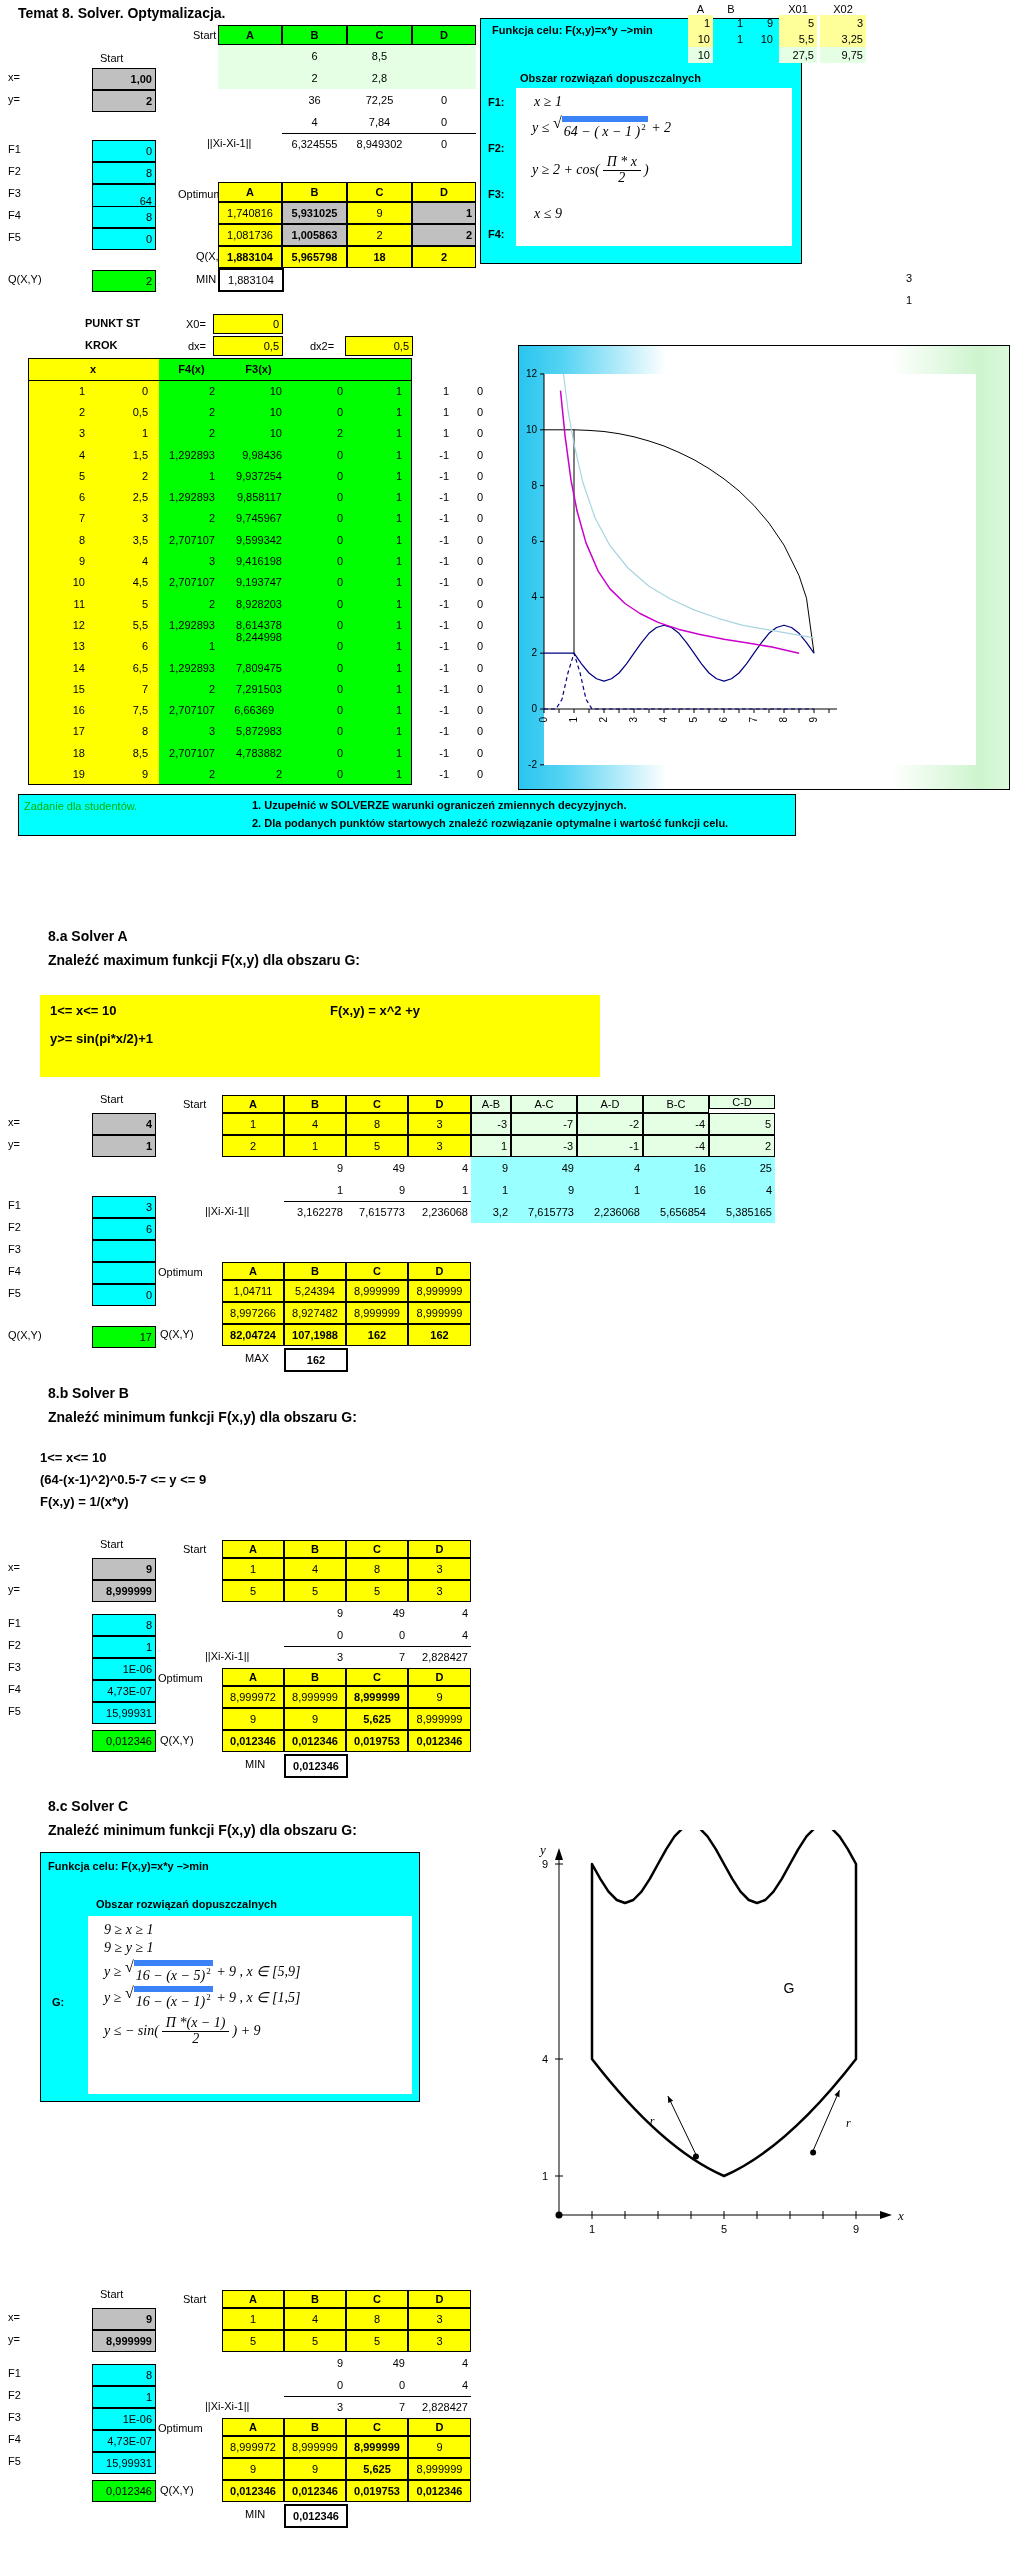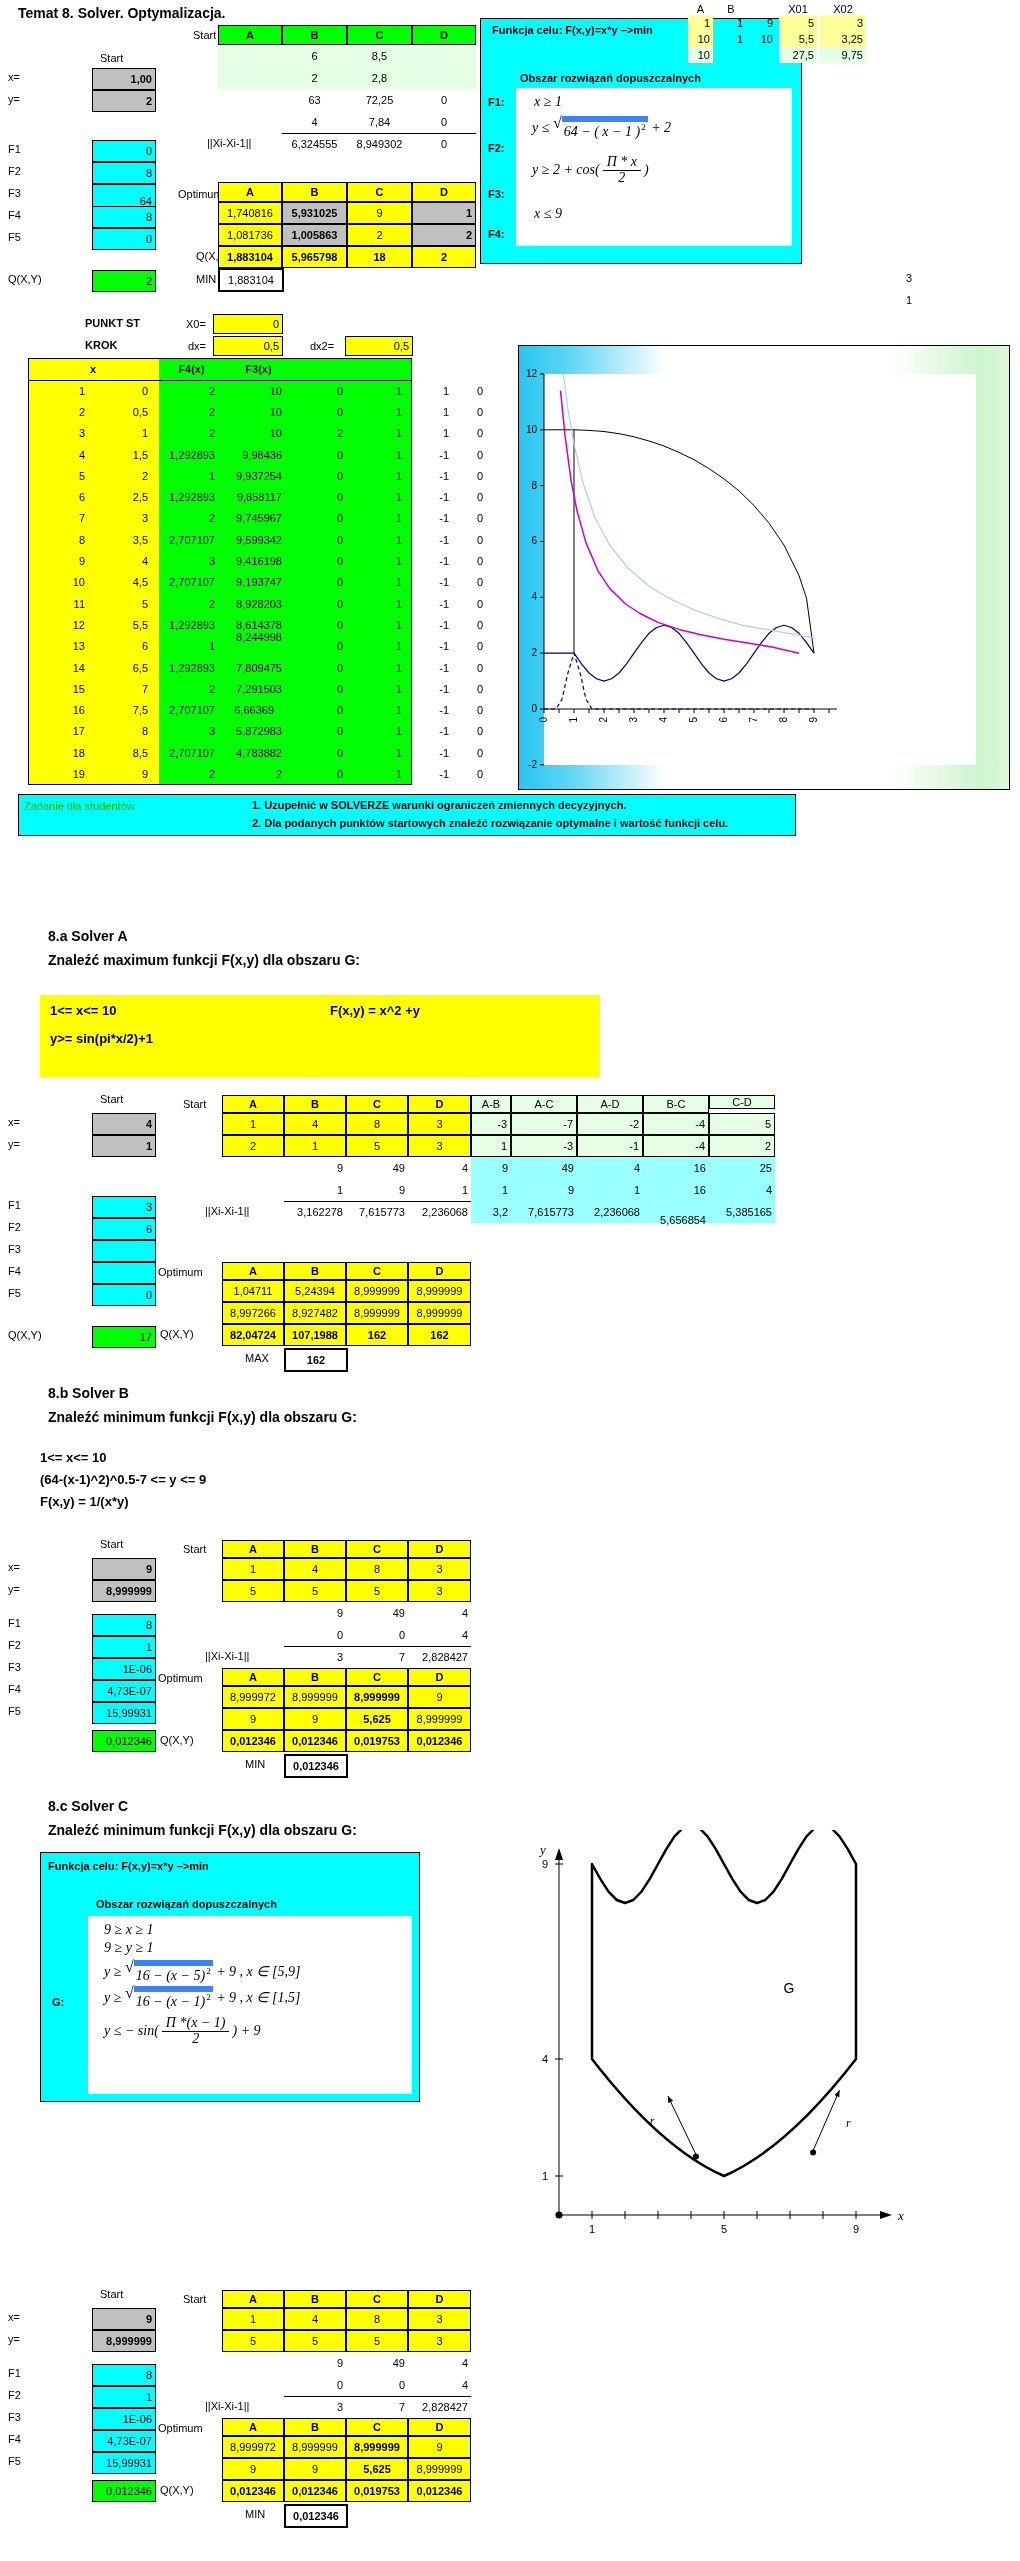--- a/index.html
+++ b/index.html
@@ -241,21 +241,21 @@
     <div class="lbl " style="left: 193px; top: 29px;">Start</div>
     <div class="cell green b bd" style="left: 218px; top: 25px; width: 64px; height: 20px;">A</div>
     <div class="cell green b bd" style="left: 282px; top: 25px; width: 65px; height: 20px;">B</div>
     <div class="cell green b bd" style="left: 347px; top: 25px; width: 65px; height: 20px;">C</div>
     <div class="cell green b bd" style="left: 412px; top: 25px; width: 64px; height: 20px;">D</div>
     <div class="cell pgreen" style="left: 218px; top: 45px; width: 258px; height: 44px;"></div>
     <div class="cell " style="left: 282px; top: 45px; width: 65px; height: 22px;">6</div>
     <div class="cell " style="left: 347px; top: 45px; width: 65px; height: 22px;">8,5</div>
     <div class="cell " style="left: 282px; top: 67px; width: 65px; height: 22px;">2</div>
     <div class="cell " style="left: 347px; top: 67px; width: 65px; height: 22px;">2,8</div>
-    <div class="cell " style="left: 282px; top: 89px; width: 65px; height: 22px;">63</div>
+    <div class="cell " style="left: 282px; top: 89px; width: 65px; height: 22px;">36</div>
     <div class="cell " style="left: 347px; top: 89px; width: 65px; height: 22px;">72,25</div>
     <div class="cell " style="left: 412px; top: 89px; width: 64px; height: 22px;">0</div>
     <div class="cell " style="left: 282px; top: 111px; width: 65px; height: 22px;">4</div>
     <div class="cell " style="left: 347px; top: 111px; width: 65px; height: 22px;">7,84</div>
     <div class="cell " style="left: 412px; top: 111px; width: 64px; height: 22px;">0</div>
     <div style="position: absolute; left: 282px; top: 133px; width: 194px; height: 1px; background: rgb(0, 0, 0);"></div>
     <div class="lbl " style="left: 207px; top: 137px;">||Xi-Xi-1||</div>
     <div class="cell " style="left: 282px; top: 133px; width: 65px; height: 22px;">6,324555</div>
     <div class="cell " style="left: 347px; top: 133px; width: 65px; height: 22px;">8,949302</div>
     <div class="cell " style="left: 412px; top: 133px; width: 64px; height: 22px;">0</div>
@@ -496,21 +496,21 @@
     <div class="cell r" style="left: 643px; top: 1157px; width: 66px; height: 22px;">16</div>
     <div class="cell r" style="left: 709px; top: 1157px; width: 66px; height: 22px;">25</div>
     <div class="cell r" style="left: 471px; top: 1179px; width: 40px; height: 22px;">1</div>
     <div class="cell r" style="left: 511px; top: 1179px; width: 66px; height: 22px;">9</div>
     <div class="cell r" style="left: 577px; top: 1179px; width: 66px; height: 22px;">1</div>
     <div class="cell r" style="left: 643px; top: 1179px; width: 66px; height: 22px;">16</div>
     <div class="cell r" style="left: 709px; top: 1179px; width: 66px; height: 22px;">4</div>
     <div class="cell r" style="left: 471px; top: 1201px; width: 40px; height: 22px;">3,2</div>
     <div class="cell r" style="left: 511px; top: 1201px; width: 66px; height: 22px;">7,615773</div>
     <div class="cell r" style="left: 577px; top: 1201px; width: 66px; height: 22px;">2,236068</div>
-    <div class="cell r" style="left: 643px; top: 1201px; width: 66px; height: 22px; margin-top: 8px;">5,656854</div>
+    <div class="cell r" style="left: 643px; top: 1201px; width: 66px; height: 22px;">5,656854</div>
     <div class="cell r" style="left: 709px; top: 1201px; width: 66px; height: 22px;">5,385165</div>
     <div class="cell r" style="left: 284px; top: 1157px; width: 62px; height: 22px;">9</div>
     <div class="cell r" style="left: 346px; top: 1157px; width: 62px; height: 22px;">49</div>
     <div class="cell r" style="left: 408px; top: 1157px; width: 63px; height: 22px;">4</div>
     <div class="cell r" style="left: 284px; top: 1179px; width: 62px; height: 22px;">1</div>
     <div class="cell r" style="left: 346px; top: 1179px; width: 62px; height: 22px;">9</div>
     <div class="cell r" style="left: 408px; top: 1179px; width: 63px; height: 22px;">1</div>
     <div style="position: absolute; left: 284px; top: 1201px; width: 187px; height: 1px; background: rgb(0, 0, 0);"></div>
     <div class="lbl " style="left: 205px; top: 1205px;">||Xi-Xi-1||</div>
     <div class="cell r" style="left: 284px; top: 1201px; width: 62px; height: 22px;">3,162278</div>

